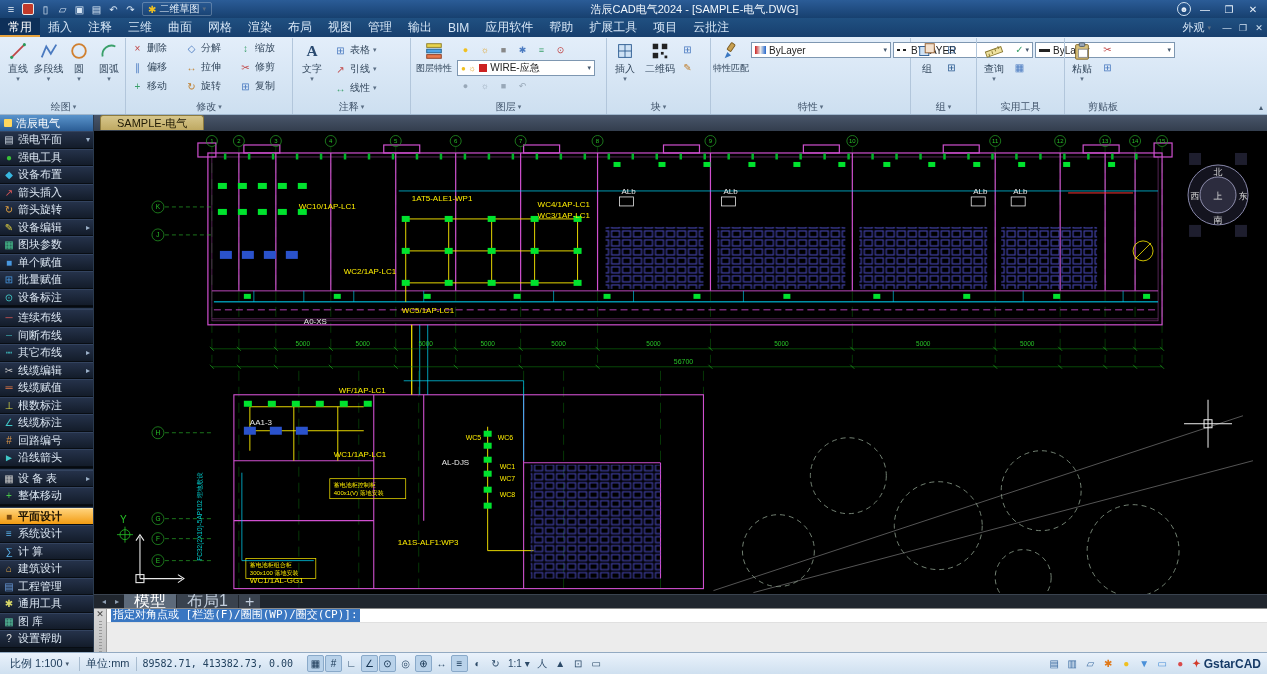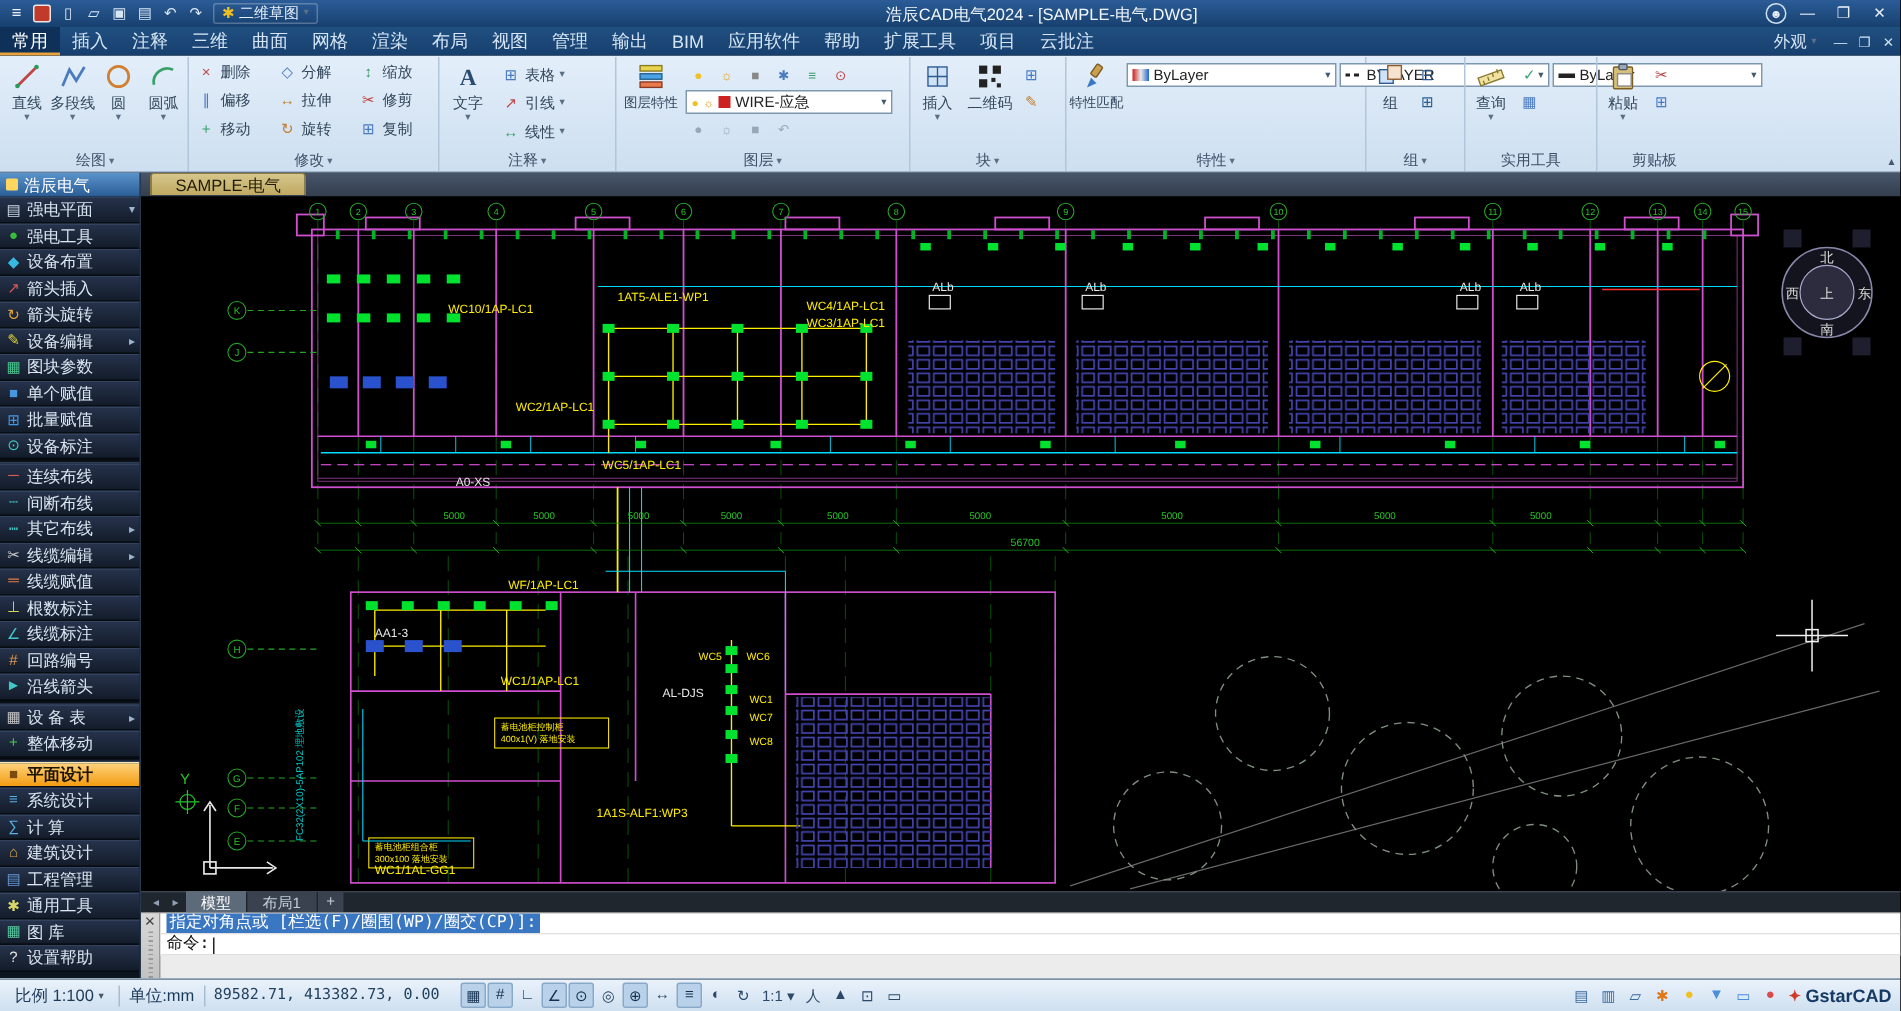--- a/index.html
+++ b/index.html
@@ -58,21 +58,21 @@
 .sarr{margin-left:auto;font-size:8px;color:#9fb4cc}
 .sdiv{height:3px;border-top:1px solid #060a0f;border-bottom:1px solid #2c3c55;flex:0 0 auto}
 
 .workarea{flex:1;display:flex;flex-direction:column;min-width:0}
 .doctabs{height:16px;background:linear-gradient(#49566a,#333e4e);display:flex;align-items:flex-start;padding-left:6px}
 .doctab{background:linear-gradient(#d6c68c,#bfa962);color:#211b05;font-size:11px;padding:0 16px;height:15px;display:flex;align-items:center;border-radius:3px 3px 0 0;border:1px solid #8c7a3e;border-bottom:none;cursor:pointer}
 .canvaswrap{flex:1;position:relative;background:#000;overflow:hidden}
 .canvaswrap svg{position:absolute;inset:0}
 .modeltabs{height:14px;background:#20262e;display:flex;align-items:center;gap:1px;padding-left:4px;border-top:1px solid #3a434f}
 .mnav{color:#8fa0b4;font-size:8px;width:12px;text-align:center;cursor:pointer}
-.modeltab{font-size:10px;color:#c2cedd;background:#39424e;padding:0 10px;height:28px;display:flex;align-items:center;border-radius:2px 2px 0 0;cursor:pointer}
+.modeltab{font-size:16px;color:#c2cedd;background:#39424e;padding:0 10px;height:28px;display:flex;align-items:center;border-radius:2px 2px 0 0;cursor:pointer}
 .modeltab.active{background:#5a6troub}
 .modeltab.active{background:#5d6a7a;color:#fff}
 .modeltab.plus{padding:0 6px}
 
 .cmd{height:44px;background:#ececec;border-top:1px solid #8a8a8a;display:flex}
 .cmd-grip{width:13px;background:linear-gradient(#d8d8d8,#c2c2c2);border-right:1px solid #9a9a9a;display:flex;flex-direction:column;align-items:center;padding-top:1px;gap:2px}
 .cmd-close{font-size:9px;color:#444;cursor:pointer;line-height:9px}
 .cmd-dots{flex:1;width:3px;background:repeating-linear-gradient(#9a9a9a 0 1px,transparent 1px 3px)}
 .cmd-lines{flex:1;display:flex;flex-direction:column;font-family:"DejaVu Sans Mono",monospace;font-size:11px;color:#111}
 .cmd-line{height:14px;display:flex;align-items:flex-end;padding:0 4px;background:#fff;border-bottom:1px solid #e0e0e0;white-space:nowrap;overflow:hidden}
@@ -978,24 +978,20 @@
 
     <div class="cmd">
       <div class="cmd-grip">
         <span class="cmd-close">✕</span>
         <span class="cmd-dots"></span>
       </div>
       <div class="cmd-lines">
         <div class="cmd-line">
             <span class="sel">指定对角点或 [栏选(F)/圈围(WP)/圈交(CP)]:</span>
           </div>
-        <div class="cmd-line prompt">
-            <span>命令:</span>
-            <span class="caret"></span>
-          </div>
       </div>
     </div>
   </div>
 </div>
 
 <div class="statusbar">
   <div class="sb-btn">
     <span>比例 1:100</span>
     <span class="sb-dd">▾</span>
   </div>

